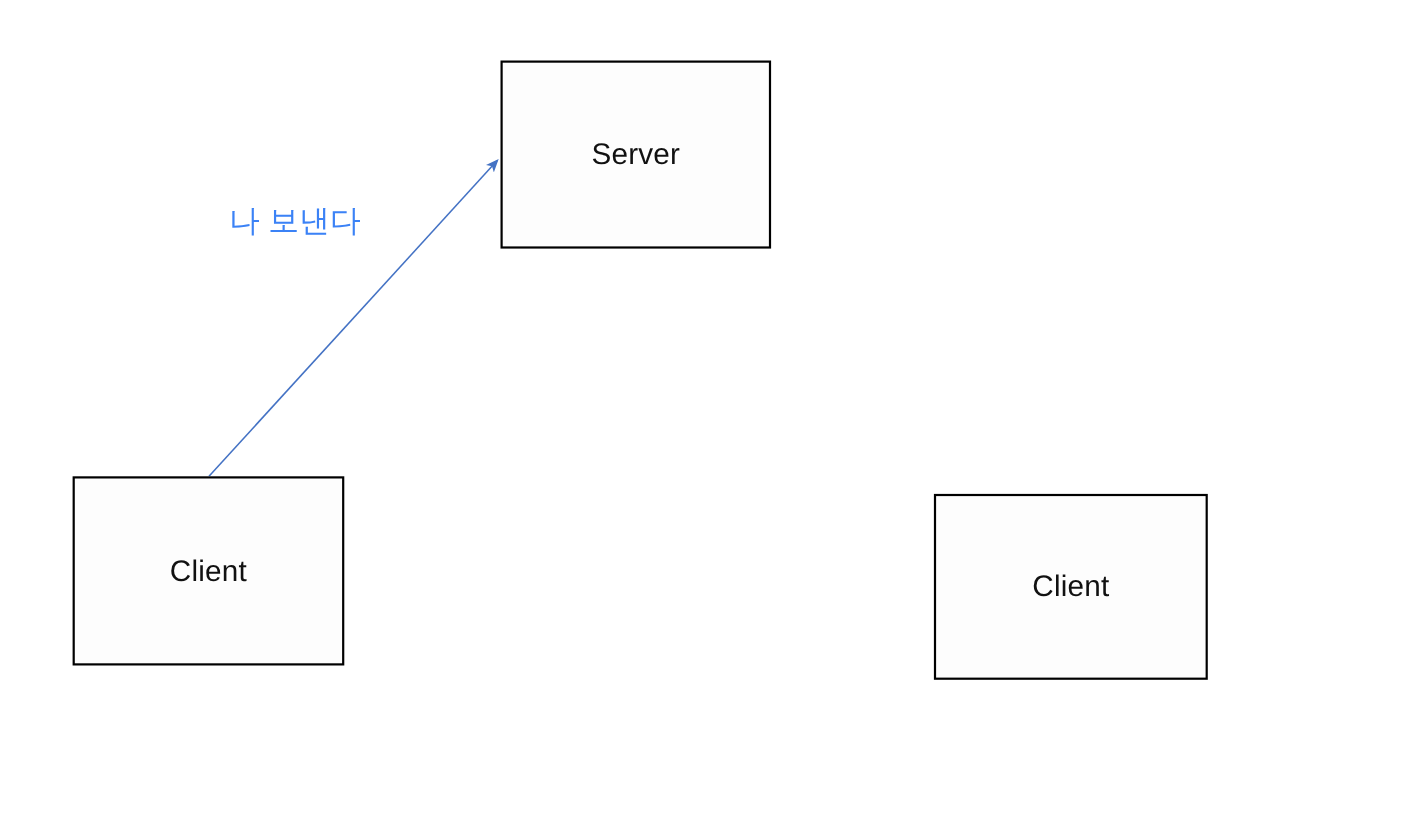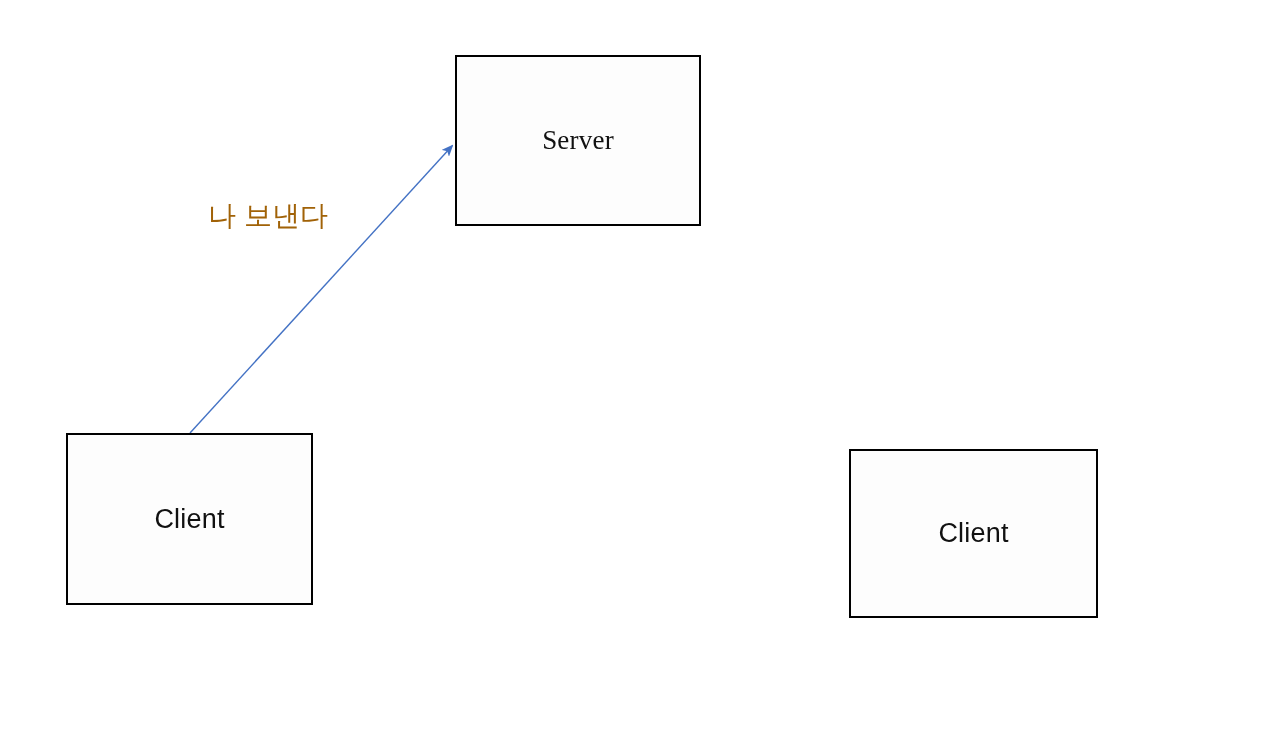--- a/index.html
+++ b/index.html
@@ -30,31 +30,31 @@
     background: #fdfdfd;
     display: flex;
     align-items: center;
     justify-content: center;
   }
   .node-label {
     font-size: 27px;
     color: #111111;
     letter-spacing: 0.2px;
   }
-  .node-server   { left: 455px; top: 55px;  width: 246px; height: 171px; font-family: Liberation Serif, serif; }
+  .node-server   { left: 455px; top: 55px;  width: 246px; height: 171px; }
   .node-client-l { left: 66px;  top: 433px; width: 247px; height: 172px; }
   .node-client-r { left: 849px; top: 449px; width: 249px; height: 169px; }
   .edge-label {
     position: absolute;
     left: 183px;
-    top: 197px;
+    top: 182px;
     width: 170px;
     text-align: center;
     font-size: 28px;
-    color: #a16207;
+    color: #3b82f6;
     white-space: nowrap;
   }
 </style>
 </head>
 <body>
 
 <div class="canvas">
 
   <svg class="arrow-layer" width="1280" height="743" viewBox="0 0 1280 743" xmlns="http://www.w3.org/2000/svg">
     <defs>

